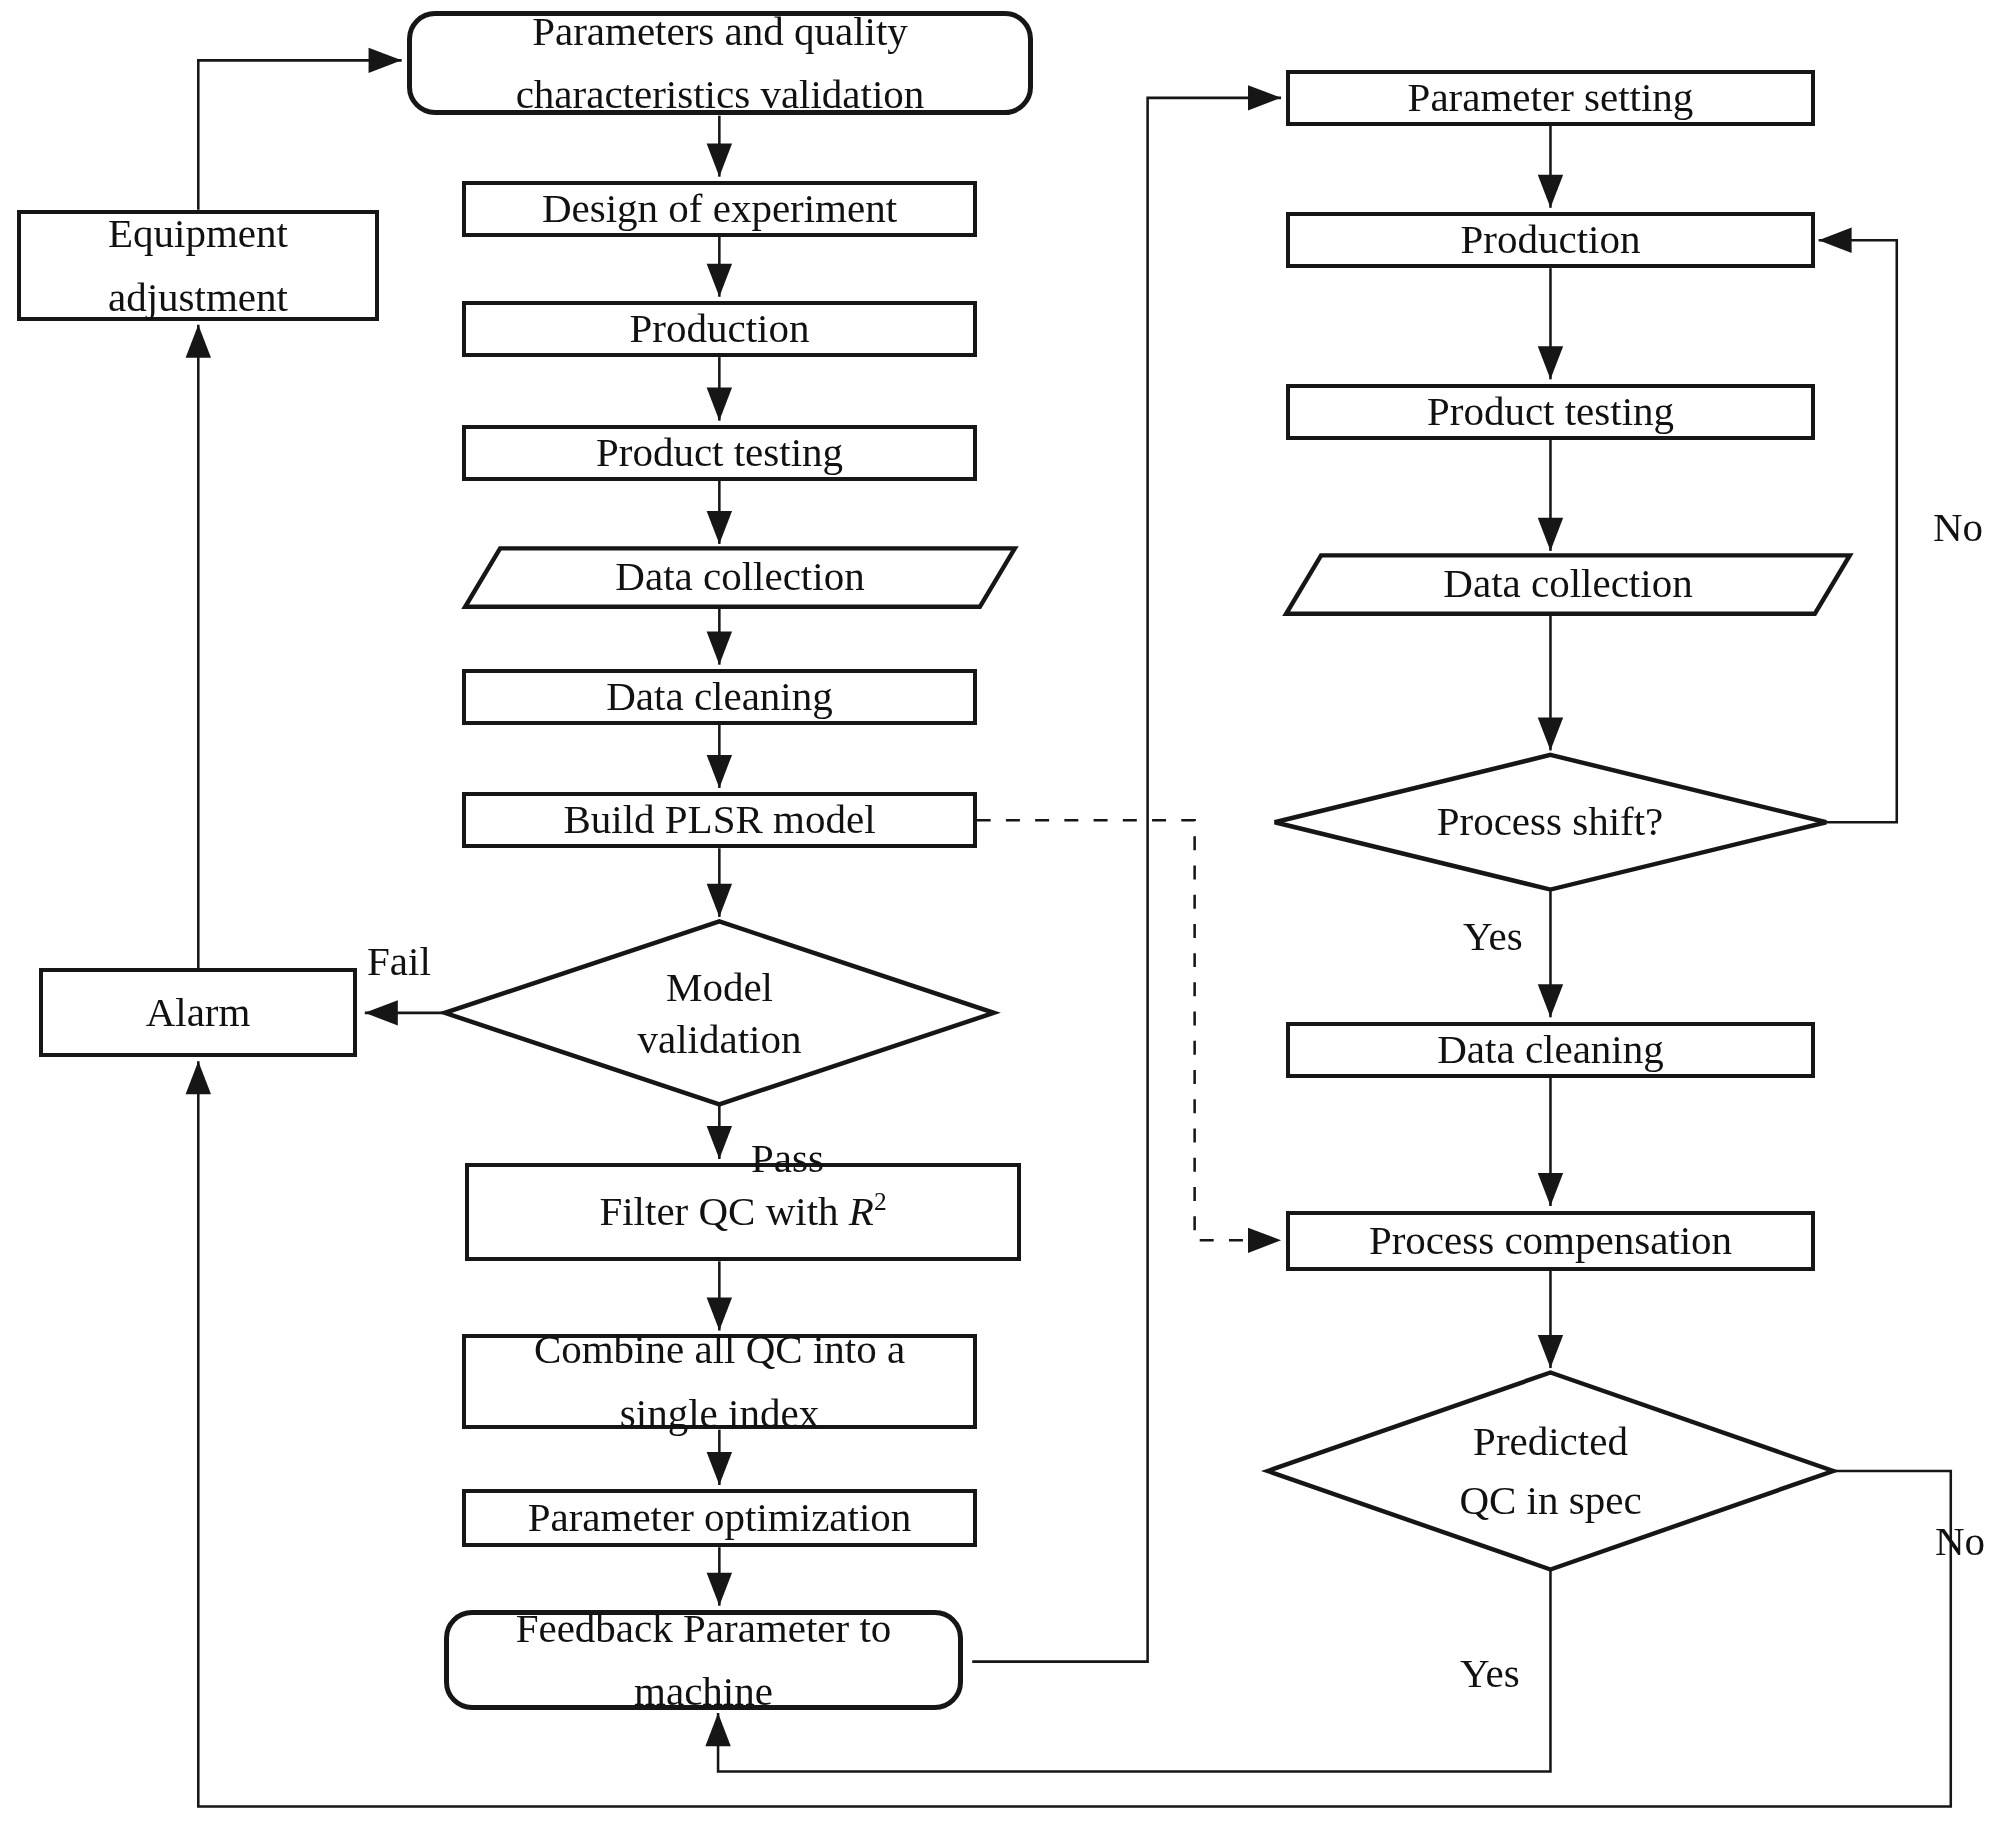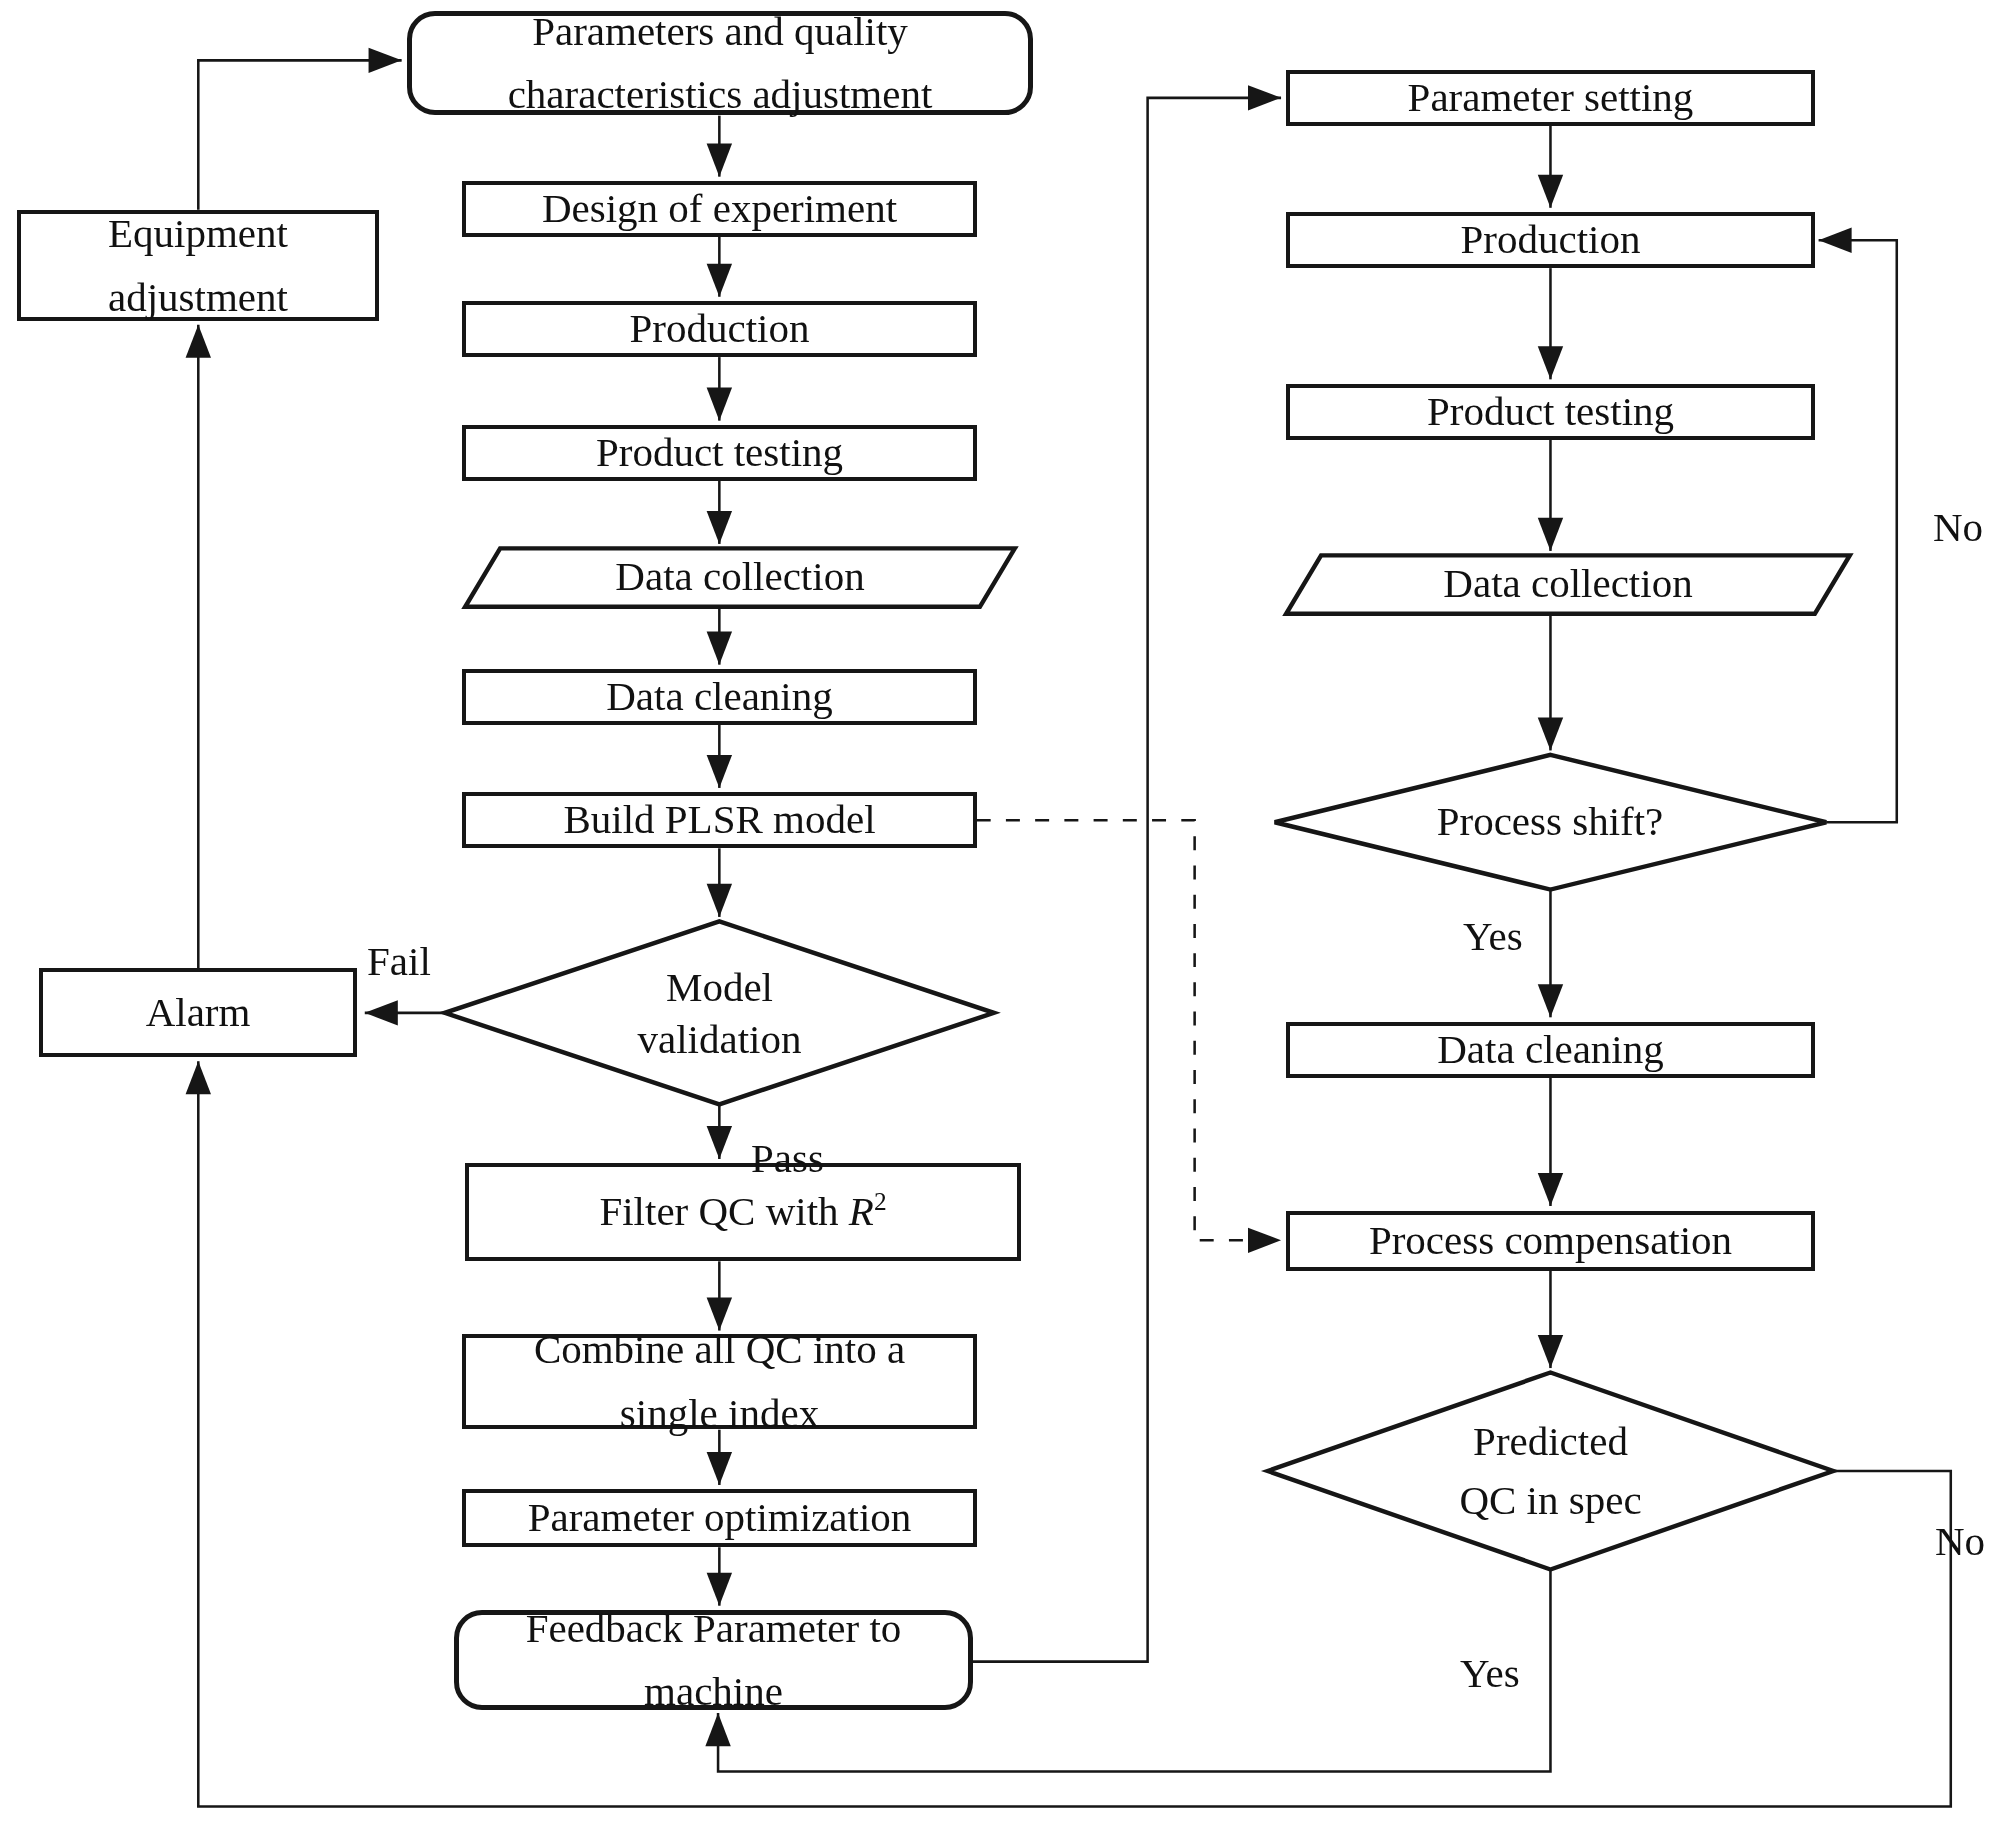--- a/index.html
+++ b/index.html
@@ -65,21 +65,21 @@
 
     <polygon class="shape" points="787,863 1597,863 1542,955 732,955"></polygon>
     <polygon class="shape" points="2079,874 2911,874 2856,966 2024,966"></polygon>
     <polygon class="shape" points="1132,1450 1564,1594 1132,1738 700,1594"></polygon>
     <polygon class="shape" points="2440,1188 2874,1294 2440,1400 2006,1294"></polygon>
     <polygon class="shape" points="2440,2160 2885,2315 2440,2470 1995,2315"></polygon>
   </svg>
 
   <div class="node box round" style="left:407px;top:11.4px;width:626px;height:104px;">
     <span class="ln">Parameters and quality</span>
-    <span class="ln">characteristics adjustment</span>
+    <span class="ln">characteristics validation</span>
   </div>
 
   <div class="node box" style="left:17px;top:210px;width:362px;height:111px;">
     <span class="ln">Equipment</span>
     <span class="ln">adjustment</span>
   </div>
 
   <div class="node box" style="left:462px;top:181px;width:515px;height:56px;">
     <span class="ln">Design of experiment</span>
   </div>
@@ -121,21 +121,21 @@
 
   <div class="node box" style="left:462px;top:1334px;width:515px;height:95px;">
     <span class="ln">Combine all QC into a</span>
     <span class="ln">single index</span>
   </div>
 
   <div class="node box" style="left:462px;top:1489px;width:515px;height:58px;">
     <span class="ln">Parameter optimization</span>
   </div>
 
-  <div class="node box round" style="left:454px;top:1610px;width:519px;height:100px;">
+  <div class="node box round" style="left:444px;top:1610px;width:519px;height:100px;">
     <span class="ln">Feedback Parameter to</span>
     <span class="ln">machine</span>
   </div>
 
   <div class="node box" style="left:1286px;top:70px;width:529px;height:56px;">
     <span class="ln">Parameter setting</span>
   </div>
 
   <div class="node box" style="left:1286px;top:212px;width:529px;height:56px;">
     <span class="ln">Production</span>

